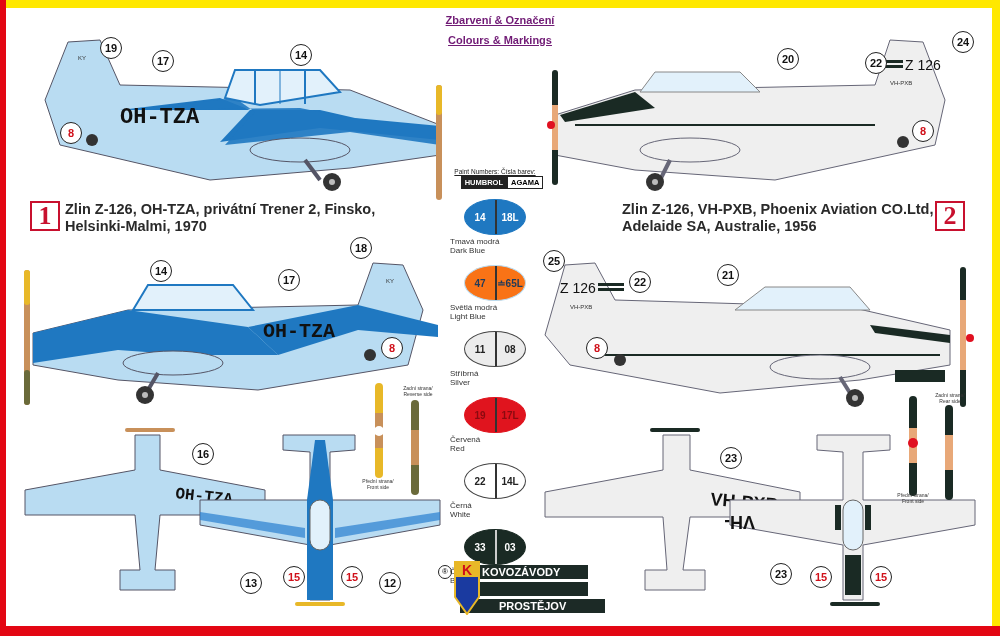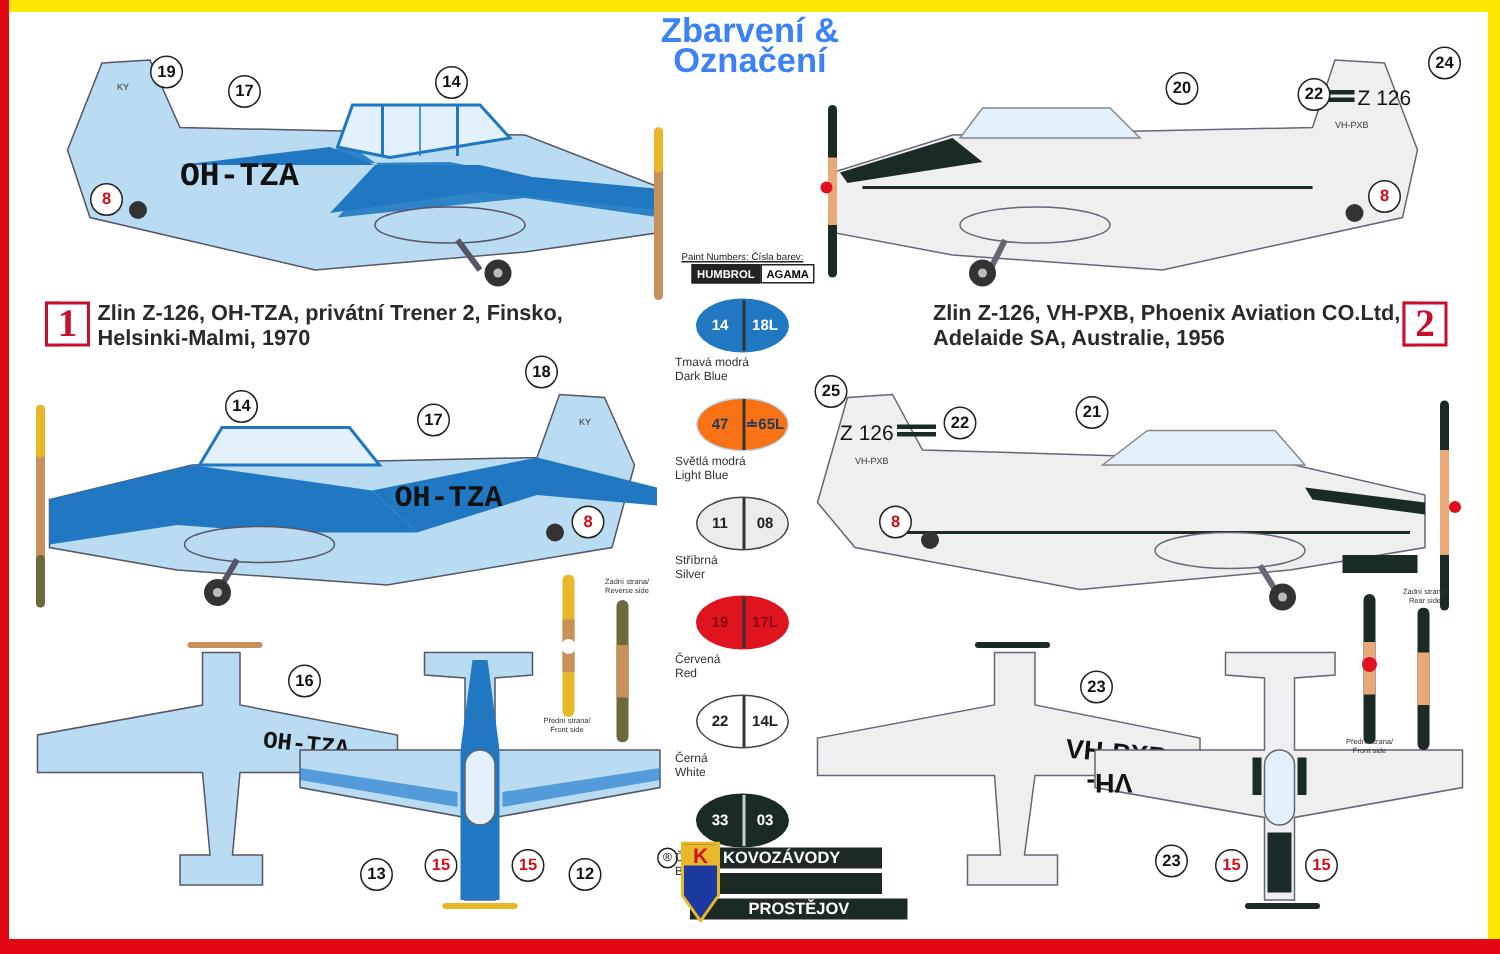--- a/index.html
+++ b/index.html
@@ -1,21 +1,21 @@
 <!DOCTYPE html>
 <html><head>
 <meta charset="utf-8">
 <style>
   html,body{margin:0;padding:0;}
   body{width:1000px;height:636px;position:relative;overflow:hidden;background:#fff;font-family:"Liberation Sans",sans-serif;}
   .frame-top{position:absolute;left:0;top:0;width:1000px;height:8px;background:#ffe800;}
   .frame-left{position:absolute;left:0;top:0;width:6px;height:636px;background:#e30613;}
   .frame-right{position:absolute;right:0;top:0;width:8px;height:636px;background:#ffe800;}
   .frame-bottom{position:absolute;left:0;bottom:0;width:1000px;height:10px;background:#e30613;}
-  .title{position:absolute;left:400px;top:10px;width:200px;text-align:center;font-weight:bold;color:#3b82f6;font-size:23px;line-height:20px;}
+  .title{position:absolute;left:400px;top:10px;width:200px;text-align:center;font-weight:bold;color:#701a75;font-size:11px;line-height:20px;text-decoration:underline;}
   .caption{position:absolute;font-weight:bold;color:#2a2a2a;font-size:14.5px;line-height:17px;}
   .badge{position:absolute;width:26px;height:26px;border:2px solid #c8102e;color:#c8102e;font-family:"Liberation Serif",serif;font-weight:bold;font-size:26px;line-height:26px;text-align:center;background:#fff;}
   .badge::before{content:"";position:absolute;left:-2px;top:-2px;width:10px;height:30px;background:#c8102e;z-index:-1}
   .callout{position:absolute;width:20px;height:20px;border:1.5px solid #222;border-radius:50%;background:#fff;font-size:11px;font-weight:bold;text-align:center;line-height:20px;color:#111;}
   .callout.red{color:#d0101a;}
   .legend{position:absolute;left:450px;top:168px;width:90px;}
   .legend-head{font-size:6.5px;color:#222;text-decoration:underline;text-align:center;}
   .legend-brands{display:flex;justify-content:center;margin-top:1px;}
   .legend-brands span{font-size:7.5px;font-weight:bold;padding:1px 3px;border:1px solid #222;}
   .legend-brands .hb{background:#222;color:#fff;margin-left:14px;}
@@ -32,20 +32,21 @@
 </head>
 <body>
 
 <div class="frame-top"></div>
 <div class="frame-left"></div>
 <div class="frame-right"></div>
 <div class="frame-bottom"></div>
 
 <div class="title">
   <div>Zbarvení &amp; Označení</div>
+  <div>Colours &amp; Markings</div>
 </div>
 
 <svg style="left:20px;top:30px" width="430" height="170" viewBox="0 0 430 170">
   <path d="M25,70 L48,12 L80,10 L100,55 L330,60 L420,95 L420,125 L330,138 L190,150 L40,115 Z" fill="#b9dcf2" stroke="#556" stroke-width="1"></path>
   <path d="M25,92 L100,80 L200,68 L230,80 L200,112 L300,98 L420,110 L420,96 L335,88 L300,80 L100,80 L25,92 Z" fill="#1f78c1"></path>
   <path d="M22,92 L110,80 L215,68 L235,82 L205,115 L330,102 L420,115 L420,98 L330,88 L280,78 L110,80 Z" fill="#1f78c1" opacity="0.9"></path>
   <path d="M205,68 L215,40 L300,40 L320,62 L240,75 Z" fill="#e2f1fb" stroke="#1f78c1" stroke-width="2"></path>
   <line x1="235" y1="40" x2="235" y2="74" stroke="#1f78c1" stroke-width="2"></line>
   <line x1="260" y1="40" x2="260" y2="74" stroke="#1f78c1" stroke-width="1"></line>
   <line x1="285" y1="40" x2="285" y2="74" stroke="#1f78c1" stroke-width="2"></line>

